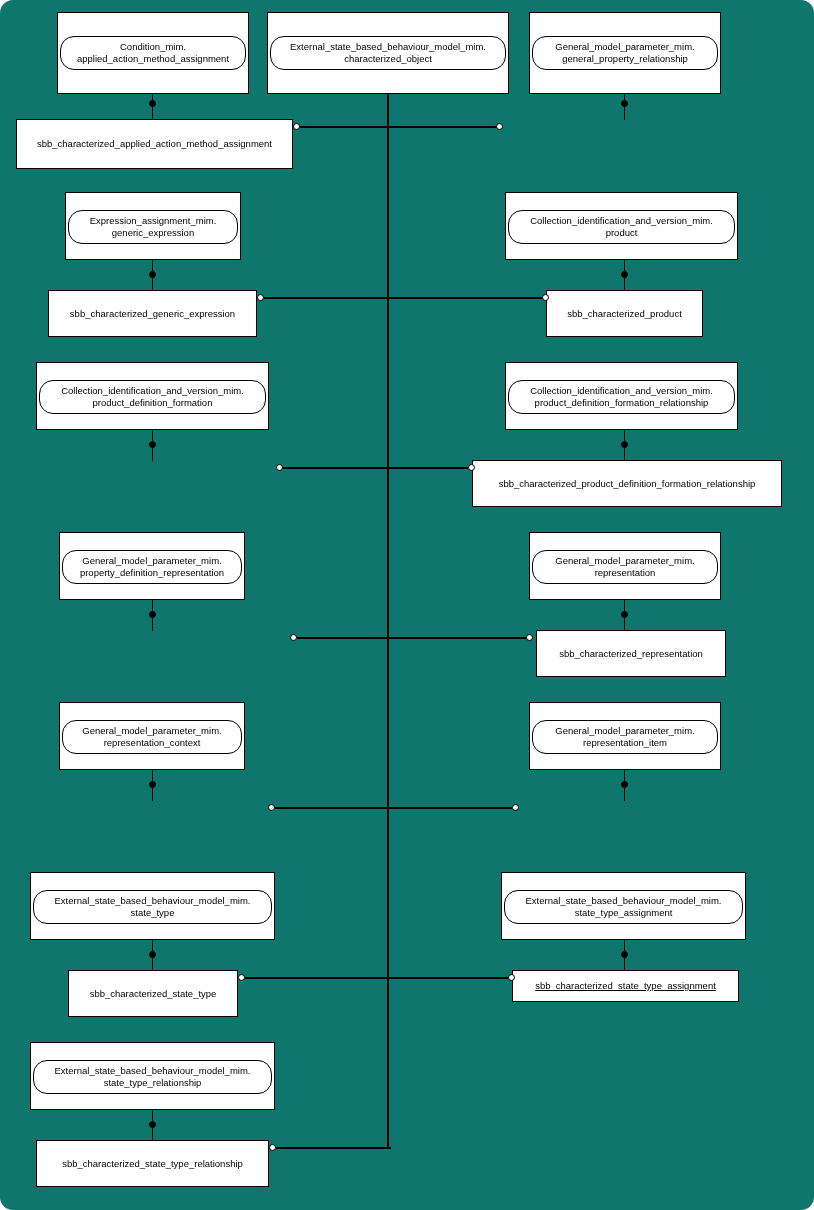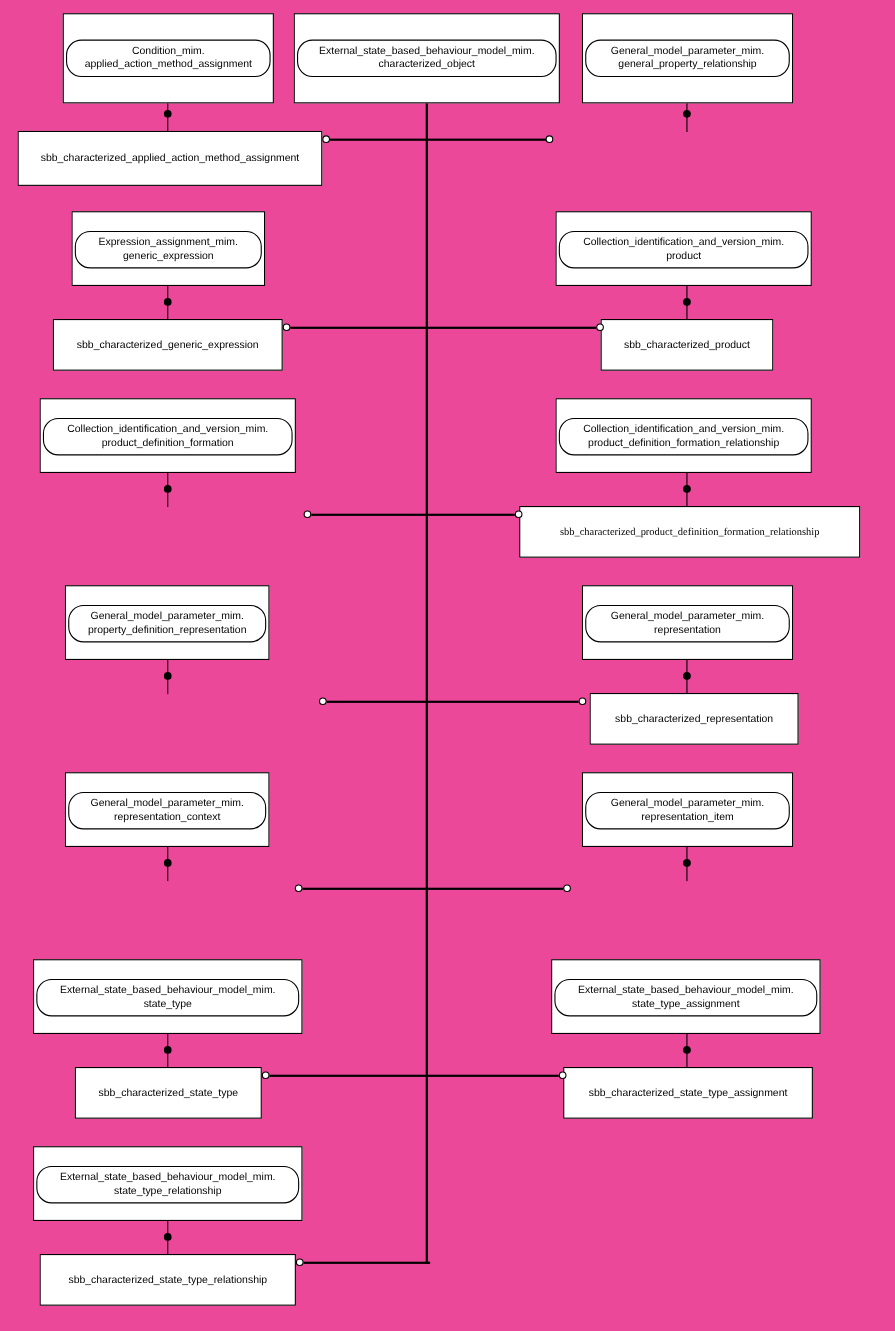--- a/index.html
+++ b/index.html
@@ -4,22 +4,23 @@
 <style>
   html, body {
     margin: 0;
     padding: 0;
     background: #ffffff;
   }
   #canvas {
     position: relative;
     width: 814px;
     height: 1210px;
-    background: #ec4899;
+    background: #0f766e;
     font-family: "Liberation Sans", sans-serif;
+    border-radius: 13px;
   }
   .box {
     position: absolute;
     border: 1px solid #000000;
     background: #ffffff;
     box-sizing: border-box;
   }
   .rounded {
     position: absolute;
     border: 1px solid #000000;
@@ -131,21 +132,21 @@
 
   <div class="box" style="left:505px; top:362px; width:233px; height:68px;"></div>
   <div class="rounded" style="left:508px; top:380px; width:227px; height:34px; white-space:pre-line;">Collection_identification_and_version_mim.
 product_definition_formation_relationship</div>
 
   <div class="thin-v" style="left:152px; top:430px; height:31px;"></div>
   <div class="dotfill" style="left:149px; top:441px;"></div>
   <div class="thin-v" style="left:624px; top:430px; height:31px;"></div>
   <div class="dotfill" style="left:621px; top:441px;"></div>
 
-  <div class="leafbox" style="left:472px; top:460px; width:310px; height:47px;font-family:Liberation Serif, serif;">sbb_characterized_product_definition_formation_relationship</div>
+  <div class="leafbox" style="left:472px; top:460px; width:310px; height:47px;">sbb_characterized_product_definition_formation_relationship</div>
 
   <div class="line hline" style="left:283px; top:467px; width:107px;"></div>
   <div class="line hline" style="left:390px; top:467px; width:78px;"></div>
   <div class="dot" style="left:276px; top:464px;"></div>
   <div class="dot" style="left:468px; top:464px;"></div>
 
   <div class="box" style="left:59px; top:532px; width:186px; height:68px;"></div>
   <div class="rounded" style="left:62px; top:550px; width:180px; height:34px; white-space:pre-line;">General_model_parameter_mim.
 property_definition_representation</div>
 
@@ -191,21 +192,21 @@
   <div class="box" style="left:501px; top:872px; width:245px; height:68px;"></div>
   <div class="rounded" style="left:504px; top:890px; width:239px; height:34px; white-space:pre-line;">External_state_based_behaviour_model_mim.
 state_type_assignment</div>
 
   <div class="thin-v" style="left:152px; top:940px; height:31px;"></div>
   <div class="dotfill" style="left:149px; top:951px;"></div>
   <div class="thin-v" style="left:624px; top:940px; height:31px;"></div>
   <div class="dotfill" style="left:621px; top:951px;"></div>
 
   <div class="leafbox" style="left:68px; top:970px; width:170px; height:47px;">sbb_characterized_state_type</div>
-  <div class="leafbox" style="left:512px; top:970px; width:227px; height:47px;">sbb_characterized_state_type_assignment</div>
+  <div class="leafbox" style="left:512px; top:970px; width:227px; height:32px;text-decoration:underline;">sbb_characterized_state_type_assignment</div>
 
   <div class="line hline" style="left:245px; top:977px; width:145px;"></div>
   <div class="line hline" style="left:390px; top:977px; width:118px;"></div>
   <div class="dot" style="left:238px; top:974px;"></div>
   <div class="dot" style="left:508px; top:974px;"></div>
 
   <div class="box" style="left:30px; top:1042px; width:245px; height:68px;"></div>
   <div class="rounded" style="left:33px; top:1060px; width:239px; height:34px; white-space:pre-line;">External_state_based_behaviour_model_mim.
 state_type_relationship</div>
 

